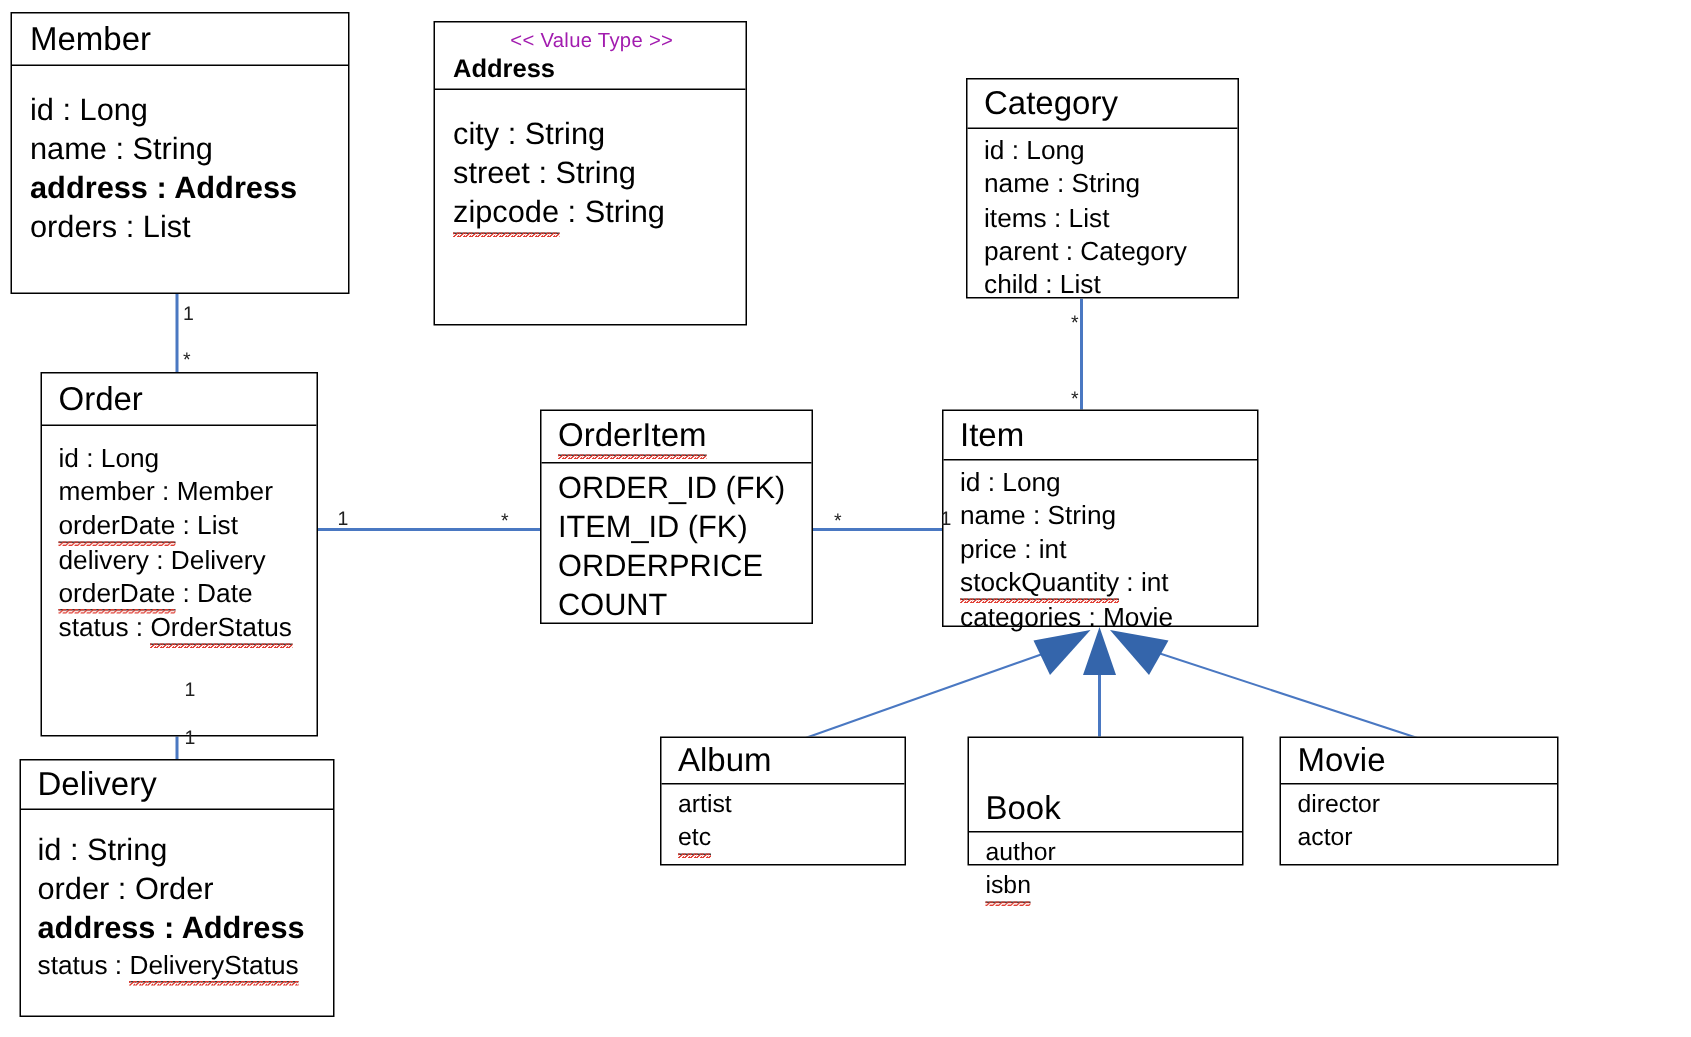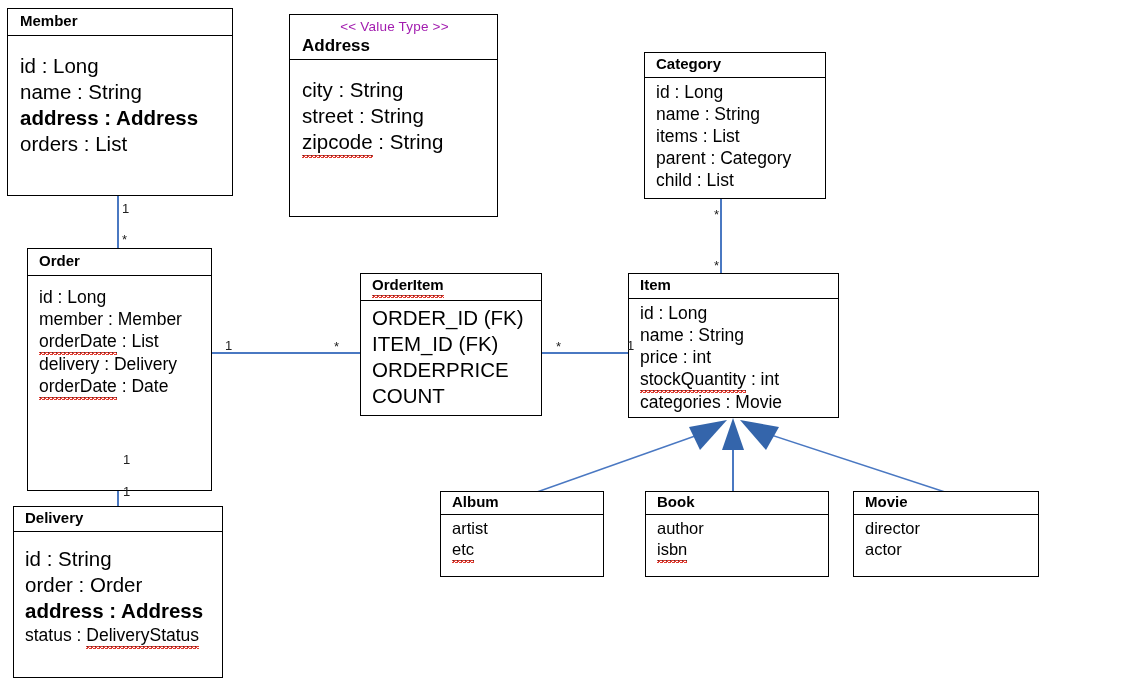--- a/index.html
+++ b/index.html
@@ -37,24 +37,23 @@
   .uml-stereotype {
     display: block;
     text-align: center;
     font-size: 13.5px;
     line-height: 1.2;
     color: #a21caf;
     letter-spacing: .2px;
   }
   .uml-title {
     display: block;
-    font-size: 15px;
+    font-size: 22px;
     line-height: 1.24;
     white-space: nowrap;
-    font-weight: bold;
   }
   .uml-title.bold { font-weight: bold; font-size: 17px; }
   .uml-body {
     box-sizing: border-box;
     padding: 6px 10px 6px 12px;
     flex: 1 1 auto;
     display: flex;
     flex-direction: column;
   }
   .uml-body.pad-top { padding-top: 17px; }
@@ -195,20 +194,21 @@
   <div class="uml-box" style="left:27px; top:248px; width:185px; height:243px;">
     <div class="uml-header" style="padding:3px 10px 4px 11px;">
       <span class="uml-title">Order</span>
     </div>
     <div class="uml-body" style="padding:10px 8px 4px 11px;">
       <div class="attr">id : Long</div>
       <div class="attr">member : Member</div>
       <div class="attr"><span class="sq sqline">orderDate</span><span> : List</span></div>
       <div class="attr">delivery : Delivery</div>
       <div class="attr"><span class="sq sqline">orderDate</span><span> : Date</span></div>
+      <div class="attr"><span>status : </span><span class="sq sqline">OrderStatus</span></div>
     </div>
   </div>
 
   <div class="uml-box" style="left:360px; top:273px; width:182px; height:143px;">
     <div class="uml-header" style="padding:2px 10px 4px 11px;">
       <span class="uml-title"><span class="sq sqline">OrderItem</span></span>
     </div>
     <div class="uml-body" style="padding:4px 8px 4px 11px;">
       <div class="attr big">ORDER_ID (FK)</div>
       <div class="attr big">ITEM_ID (FK)</div>
@@ -246,21 +246,21 @@
     <div class="uml-header" style="padding:1px 10px 2px 11px;">
       <span class="uml-title">Album</span>
     </div>
     <div class="uml-body" style="padding:3px 8px 3px 11px;">
       <div class="attr small">artist</div>
       <div class="attr small"><span class="sq sqline">etc</span></div>
     </div>
   </div>
 
   <div class="uml-box" style="left:645px; top:491px; width:184px; height:86px;">
-    <div class="uml-header" style="padding:1px 10px 2px 11px;">
+    <div class="uml-header" style="padding:1px 10px 2px 11px;margin-top:32px;">
       <span class="uml-title">Book</span>
     </div>
     <div class="uml-body" style="padding:3px 8px 3px 11px;">
       <div class="attr small">author</div>
       <div class="attr small"><span class="sq sqline">isbn</span></div>
     </div>
   </div>
 
   <div class="uml-box" style="left:853px; top:491px; width:186px; height:86px;">
     <div class="uml-header" style="padding:1px 10px 2px 11px;">

